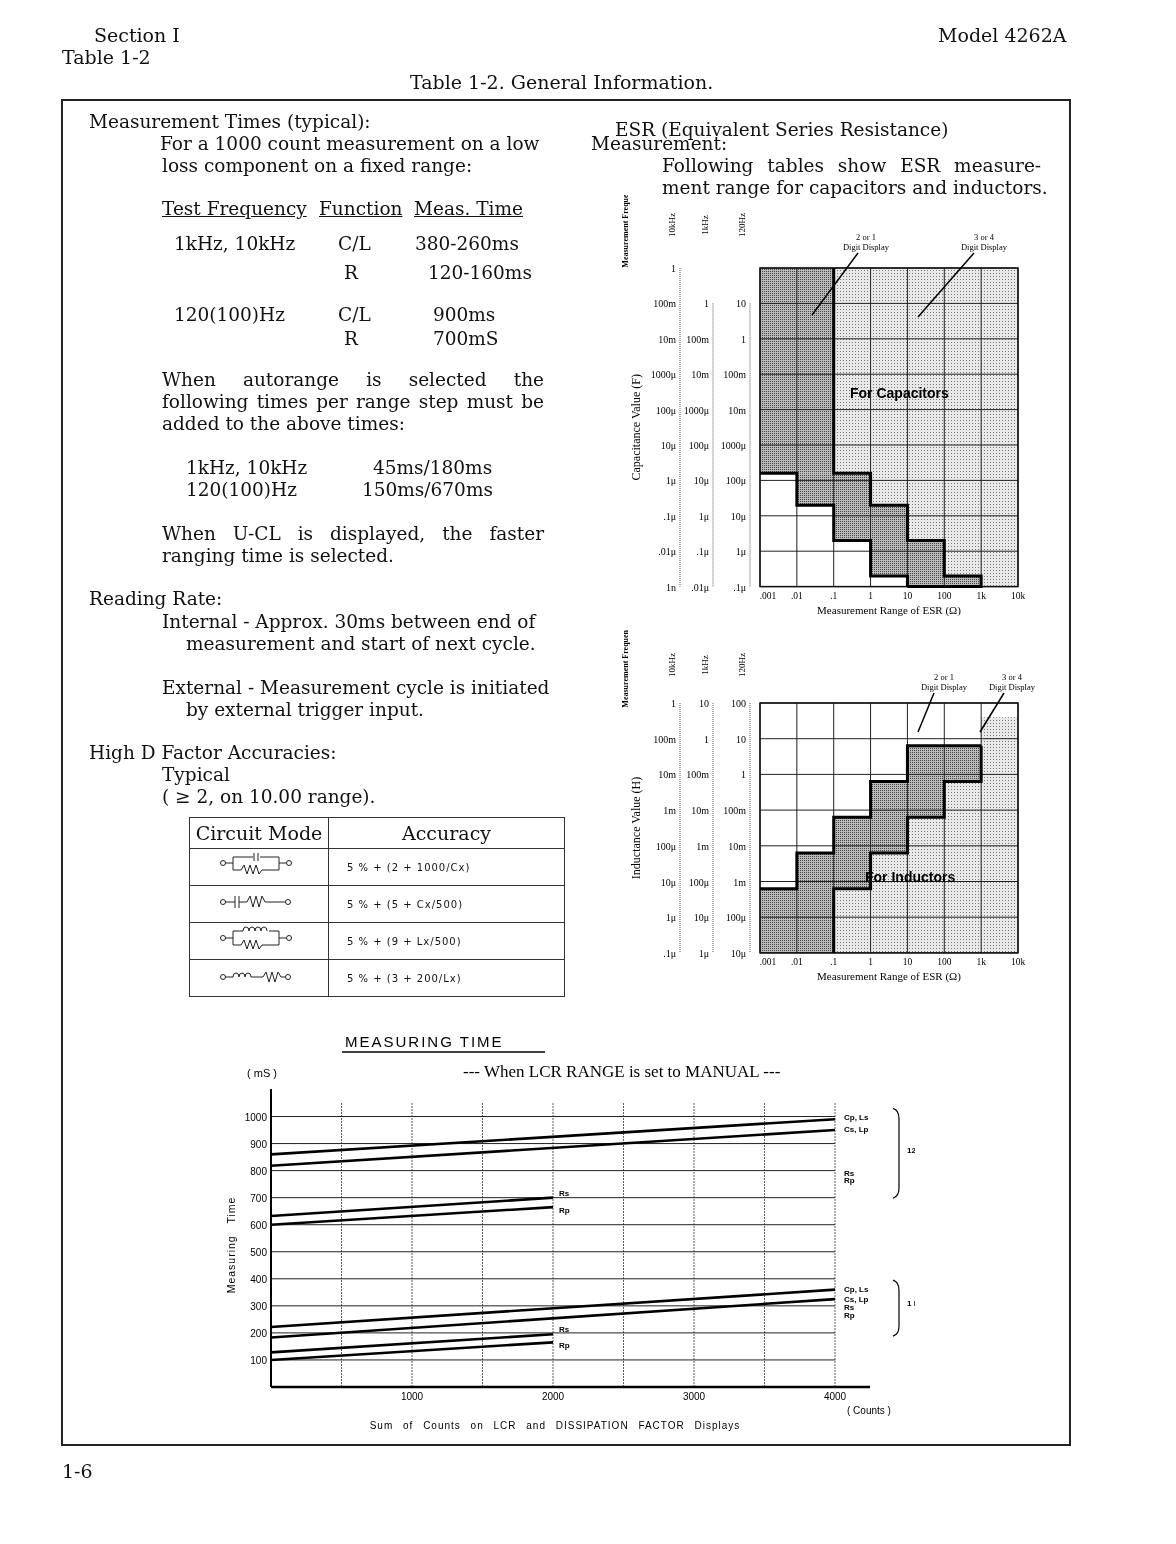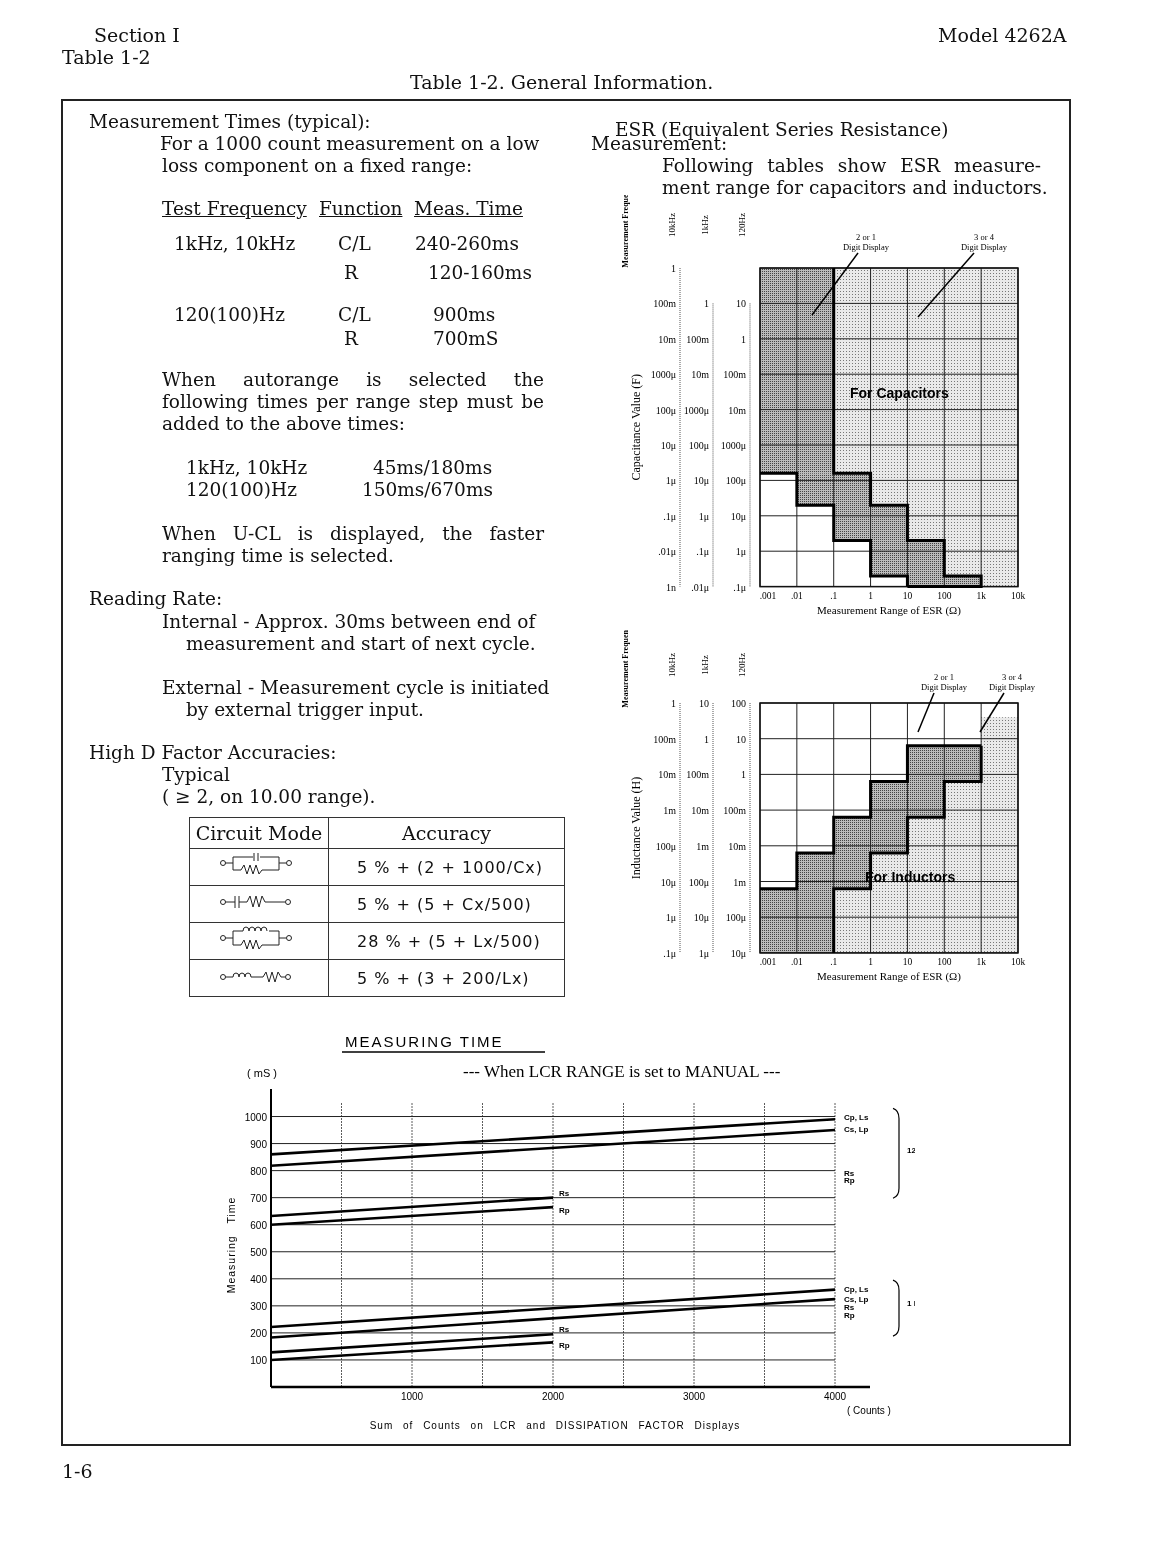--- a/index.html
+++ b/index.html
@@ -7,21 +7,21 @@
        font-family:"DejaVu Serif","Liberation Serif",serif;color:#111;}
   .abs{position:absolute;}
   .hdr{font-size:19px;line-height:22px;}
   .txt{font-size:18.5px;line-height:22px;white-space:nowrap;}
   .just{white-space:normal;text-align:justify;}
   .frame{position:absolute;left:61px;top:99px;width:1006px;height:1343px;border:2px solid #222;}
   .u{text-decoration:underline;}
   table.acc{position:absolute;left:189px;top:817px;border-collapse:collapse;width:376px;}
   table.acc td,table.acc th{border:1.5px solid #333;height:34px;font-size:17px;}
   table.acc th{font-weight:normal;font-size:19px;height:28px;}
-  table.acc td.f{font-family:"DejaVu Sans",sans-serif;font-size:16px;padding-left:28px;letter-spacing:1px;}
+  table.acc td.f{font-family:"DejaVu Sans",sans-serif;font-size:10px;padding-left:18px;letter-spacing:1px;}
   svg text{font-family:"Liberation Serif",serif;}
   .sans{font-family:"Liberation Sans",sans-serif;}
 </style>
 </head>
 <body>
 
 <div class="abs hdr" style="left:62px;top:24px;margin-left:32px;">Section I</div>
 <div class="abs hdr" style="left:62px;top:46px;">Table 1-2</div>
 <div class="abs hdr" style="left:938px;top:24px;">Model 4262A</div>
 <div class="abs hdr" style="left:410px;top:71px;">Table 1-2. General Information.</div>
@@ -31,21 +31,21 @@
 <div class="abs txt" style="left:89px;top:111px;">Measurement Times (typical):</div>
 <div class="abs txt" style="left:160px;top:133px;">For a 1000 count measurement on a low</div>
 <div class="abs txt" style="left:162px;top:155px;">loss component on a fixed range:</div>
 
 <div class="abs txt u" style="left:162px;top:198px;">Test Frequency</div>
 <div class="abs txt u" style="left:319px;top:198px;">Function</div>
 <div class="abs txt u" style="left:414px;top:198px;">Meas. Time</div>
 
 <div class="abs txt" style="left:174px;top:233px;">1kHz, 10kHz</div>
 <div class="abs txt" style="left:338px;top:233px;">C/L</div>
-<div class="abs txt" style="left:415px;top:233px;">240-260ms</div>
+<div class="abs txt" style="left:415px;top:233px;">380-260ms</div>
 <div class="abs txt" style="left:344px;top:262px;">R</div>
 <div class="abs txt" style="left:428px;top:262px;">120-160ms</div>
 <div class="abs txt" style="left:174px;top:304px;">120(100)Hz</div>
 <div class="abs txt" style="left:338px;top:304px;">C/L</div>
 <div class="abs txt" style="left:433px;top:304px;">900ms</div>
 <div class="abs txt" style="left:344px;top:328px;">R</div>
 <div class="abs txt" style="left:433px;top:328px;">700mS</div>
 
 <div class="abs txt just" style="left:162px;top:369px;width:382px;">When autorange is selected the following times per range step must be added to the above times:</div>
 
@@ -104,21 +104,21 @@
     <td style="text-align:center">
       <svg width="80" height="26">
         <circle cx="4" cy="12" r="2.5" fill="none" stroke="#222"></circle>
             <line x1="6.5" y1="12" x2="14" y2="12" stroke="#222"></line>
         <polyline points="14,5 14,19 22,19 25,14 28,23 31,14 34,23 37,14 40,23 43,19 60,19 60,5 50,5" fill="none" stroke="#222"></polyline>
         <path d="M14 5 H24 a3 4 0 1 1 6 0 a3 4 0 1 1 6 0 a3 4 0 1 1 6 0 a3 4 0 1 1 6 0" fill="none" stroke="#222"></path>
         <line x1="60" y1="12" x2="67" y2="12" stroke="#222"></line>
             <circle cx="70" cy="12" r="2.5" fill="none" stroke="#222"></circle>
       </svg>
     </td>
-    <td class="f">28 % + (5 + Lx/500)</td>
+    <td class="f">5 % + (9 + Lx/500)</td>
   </tr>
   <tr>
     <td style="text-align:center">
       <svg width="80" height="24">
         <circle cx="4" cy="13" r="2.5" fill="none" stroke="#222"></circle>
         <path d="M6.5 13 H14 a3 4 0 1 1 6 0 a3 4 0 1 1 6 0 a3 4 0 1 1 6 0 H44" fill="none" stroke="#222"></path>
         <polyline points="44,13 47,8 50,18 53,8 56,18 59,8 62,13 66,13" fill="none" stroke="#222"></polyline>
         <circle cx="69" cy="13" r="2.5" fill="none" stroke="#222"></circle>
       </svg>
     </td>

